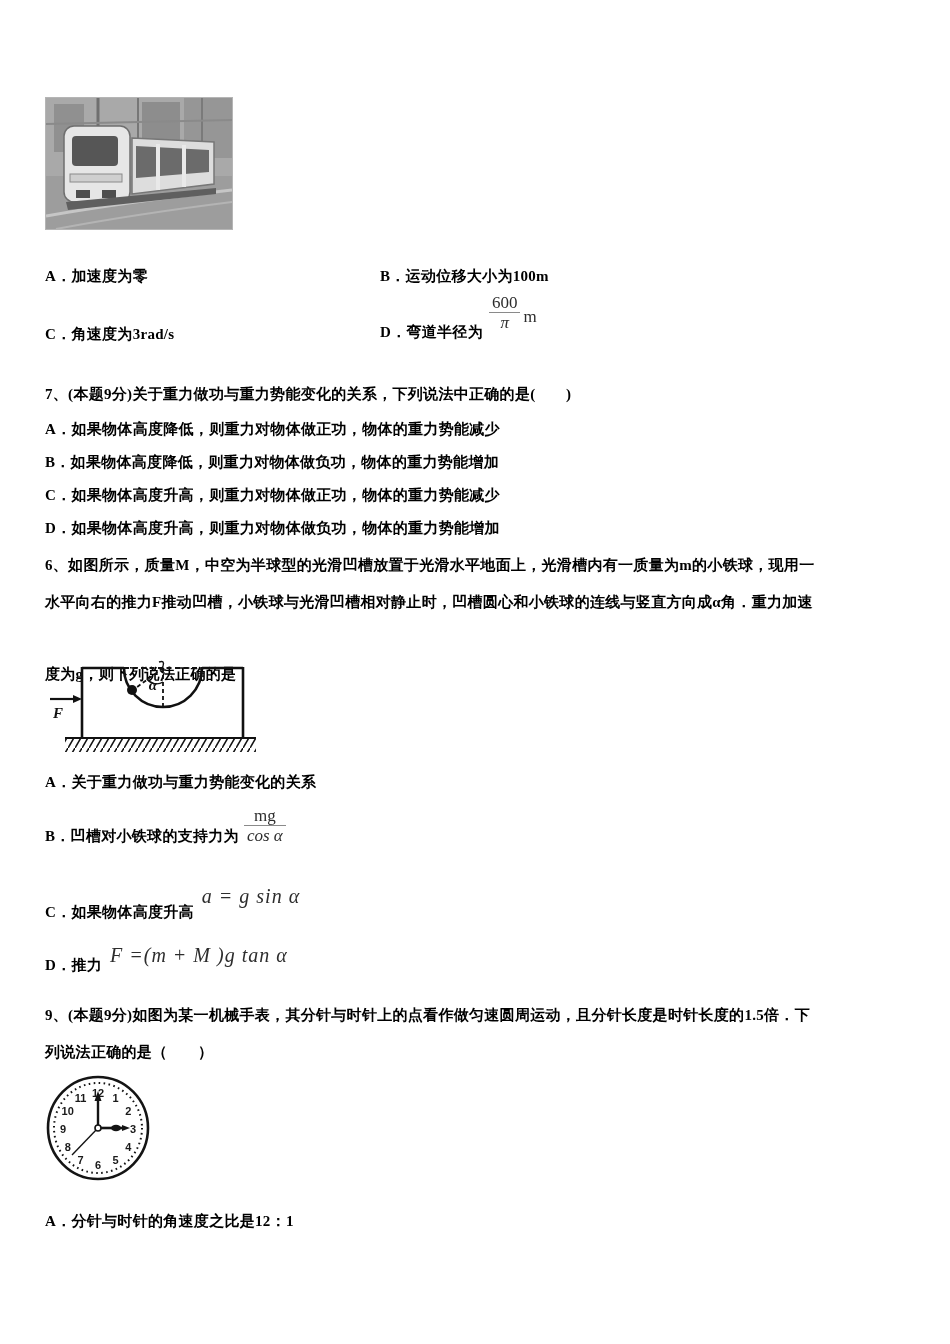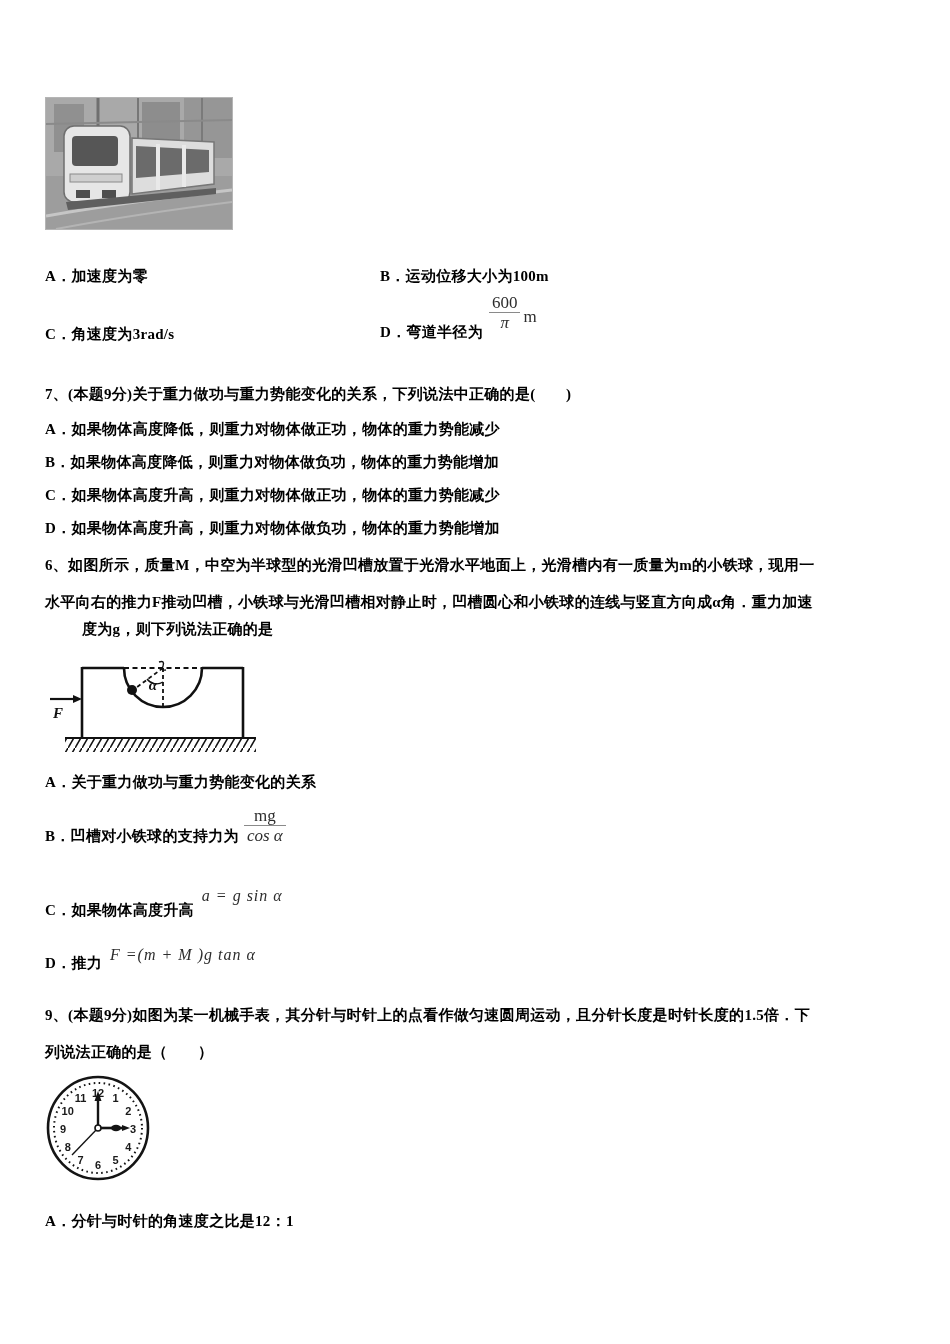--- a/index.html
+++ b/index.html
@@ -7,21 +7,21 @@
     width:950px; height:1344px; position:relative; background:#ffffff;
     font-family:"Liberation Serif", serif; color:#000; overflow:hidden;
   }
   .abs { position:absolute; }
   .txt {
     font-size:15px; font-weight:700; line-height:22px; white-space:nowrap;
     letter-spacing:0.3px;
   }
   .formula {
     font-family:"Liberation Serif", serif; font-style:italic; font-weight:400;
-    font-size:16px; color:#2d2d2d; letter-spacing:1px; white-space:nowrap;
+    font-size:20px; color:#2d2d2d; letter-spacing:1px; white-space:nowrap;
   }
   .frac { display:inline-flex; flex-direction:column; align-items:center; line-height:1; }
   .frac .num, .frac .den {
     font-family:"Liberation Serif", serif; font-weight:400; font-size:17px;
     color:#2d2d2d; padding:1px 3px;
   }
   .frac .den { font-style:italic; }
   .frac .bar { align-self:stretch; height:0; border-top:1.6px solid #8a8a8a; }
   .unit { font-family:"Liberation Serif", serif; font-weight:400; font-size:17px; color:#2d2d2d; }
   .flexrow { display:flex; align-items:flex-start; }
@@ -87,21 +87,21 @@
 </div>
 
 <div class="abs txt" style="left:45px; top:383px;">7、(本题9分)关于重力做功与重力势能变化的关系，下列说法中正确的是(　　)</div>
 <div class="abs txt" style="left:45px; top:418px;">A．如果物体高度降低，则重力对物体做正功，物体的重力势能减少</div>
 <div class="abs txt" style="left:45px; top:451px;">B．如果物体高度降低，则重力对物体做负功，物体的重力势能增加</div>
 <div class="abs txt" style="left:45px; top:484px;">C．如果物体高度升高，则重力对物体做正功，物体的重力势能减少</div>
 <div class="abs txt" style="left:45px; top:517px;">D．如果物体高度升高，则重力对物体做负功，物体的重力势能增加</div>
 
 <div class="abs txt" style="left:45px; top:554px;">6、如图所示，质量M，中空为半球型的光滑凹槽放置于光滑水平地面上，光滑槽内有一质量为m的小铁球，现用一</div>
 <div class="abs txt" style="left:45px; top:591px;text-align:center;">水平向右的推力F推动凹槽，小铁球与光滑凹槽相对静止时，凹槽圆心和小铁球的连线与竖直方向成α角．重力加速</div>
-<div class="abs txt" style="left:45px; top:618px;margin-left:37px;">度为g，则下列说法正确的是</div>
+<div class="abs txt" style="left:45px; top:663px;">度为g，则下列说法正确的是</div>
 
 <div class="abs" style="left:40px; top:652px;">
   <svg width="230" height="104" viewBox="0 0 230 104">
     <defs>
       <pattern id="hatch" width="7" height="12" patternUnits="userSpaceOnUse">
         <line x1="7" y1="0" x2="0" y2="12" stroke="#111" stroke-width="1.6"></line>
       </pattern>
     </defs>
     <g>
       <line x1="42" y1="16" x2="84" y2="16" stroke="#111" stroke-width="2.6"></line>

